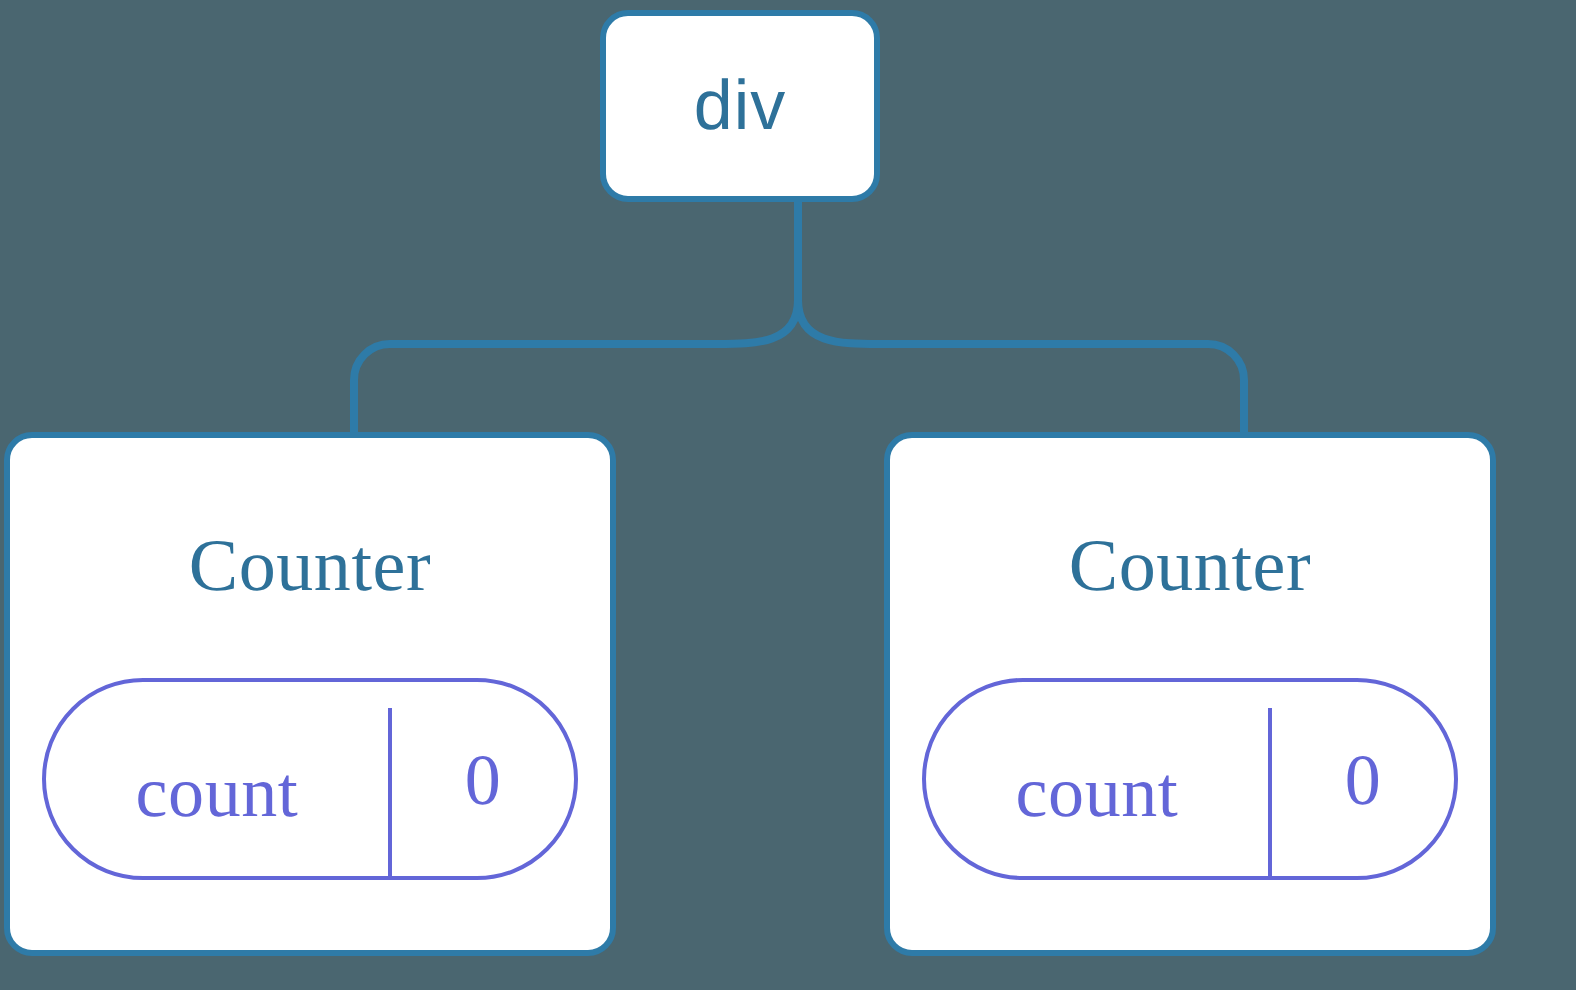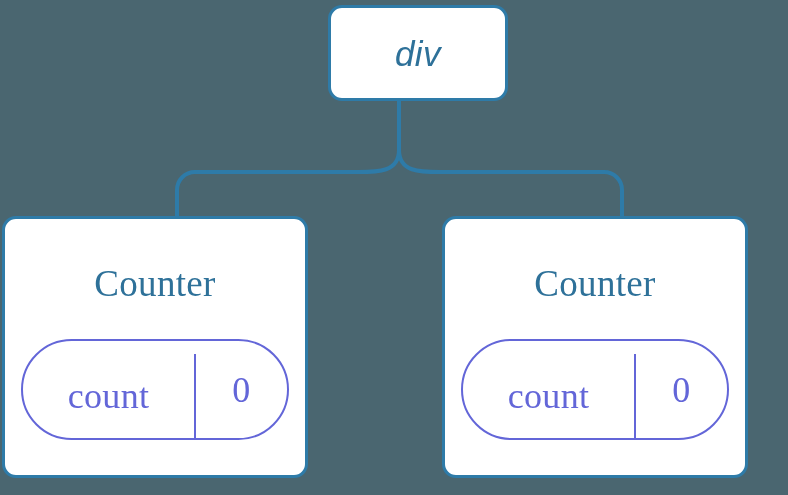--- a/index.html
+++ b/index.html
@@ -33,25 +33,24 @@
   .node-box {
     position: absolute;
     background: #ffffff;
     border: 3px solid #2e7ba8;
     border-radius: 14px;
     box-sizing: border-box;
   }
 
   
   #root-node {
-    left: 328px;
+    left: 300px;
     top: 5px;
-    width: 180px;
+    width: 140px;
     height: 96px;
-    font-style: italic;
   }
   #root-node .node-title {
     position: absolute;
     left: 0;
     right: 0;
     top: 50%;
     transform: translateY(-50%);
     text-align: center;
     color: #2e7199;
     font-size: 35px;

